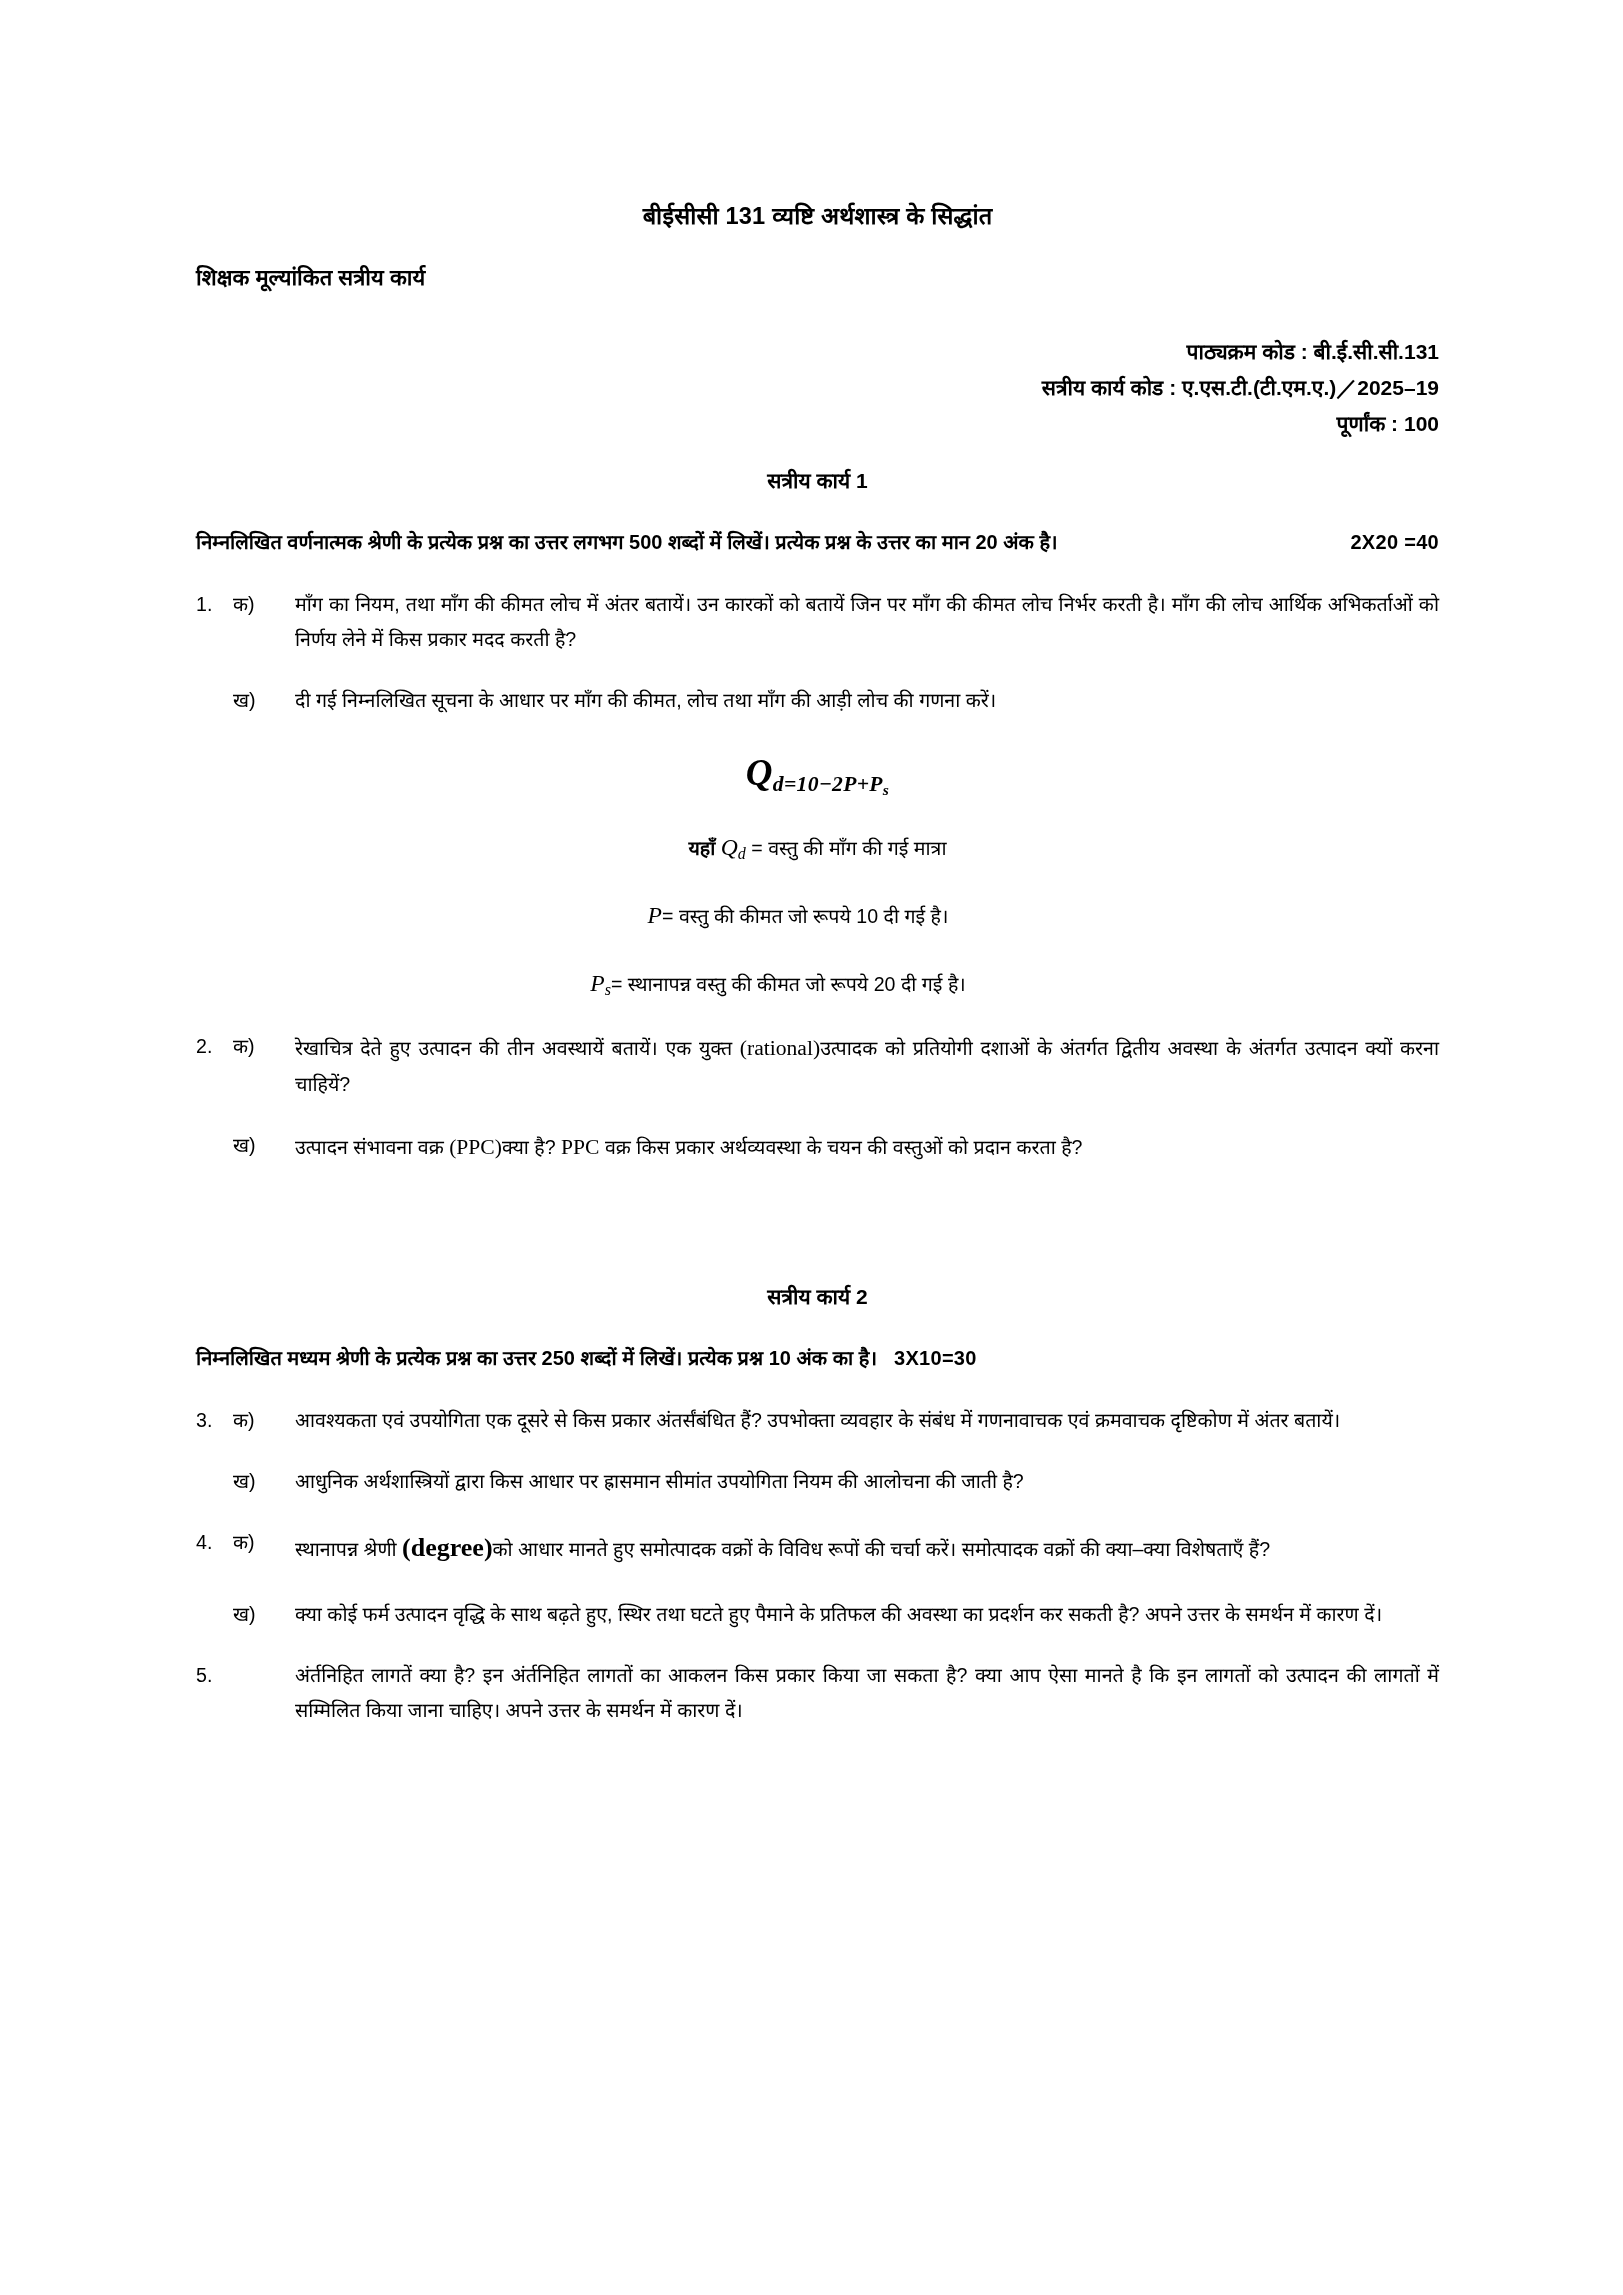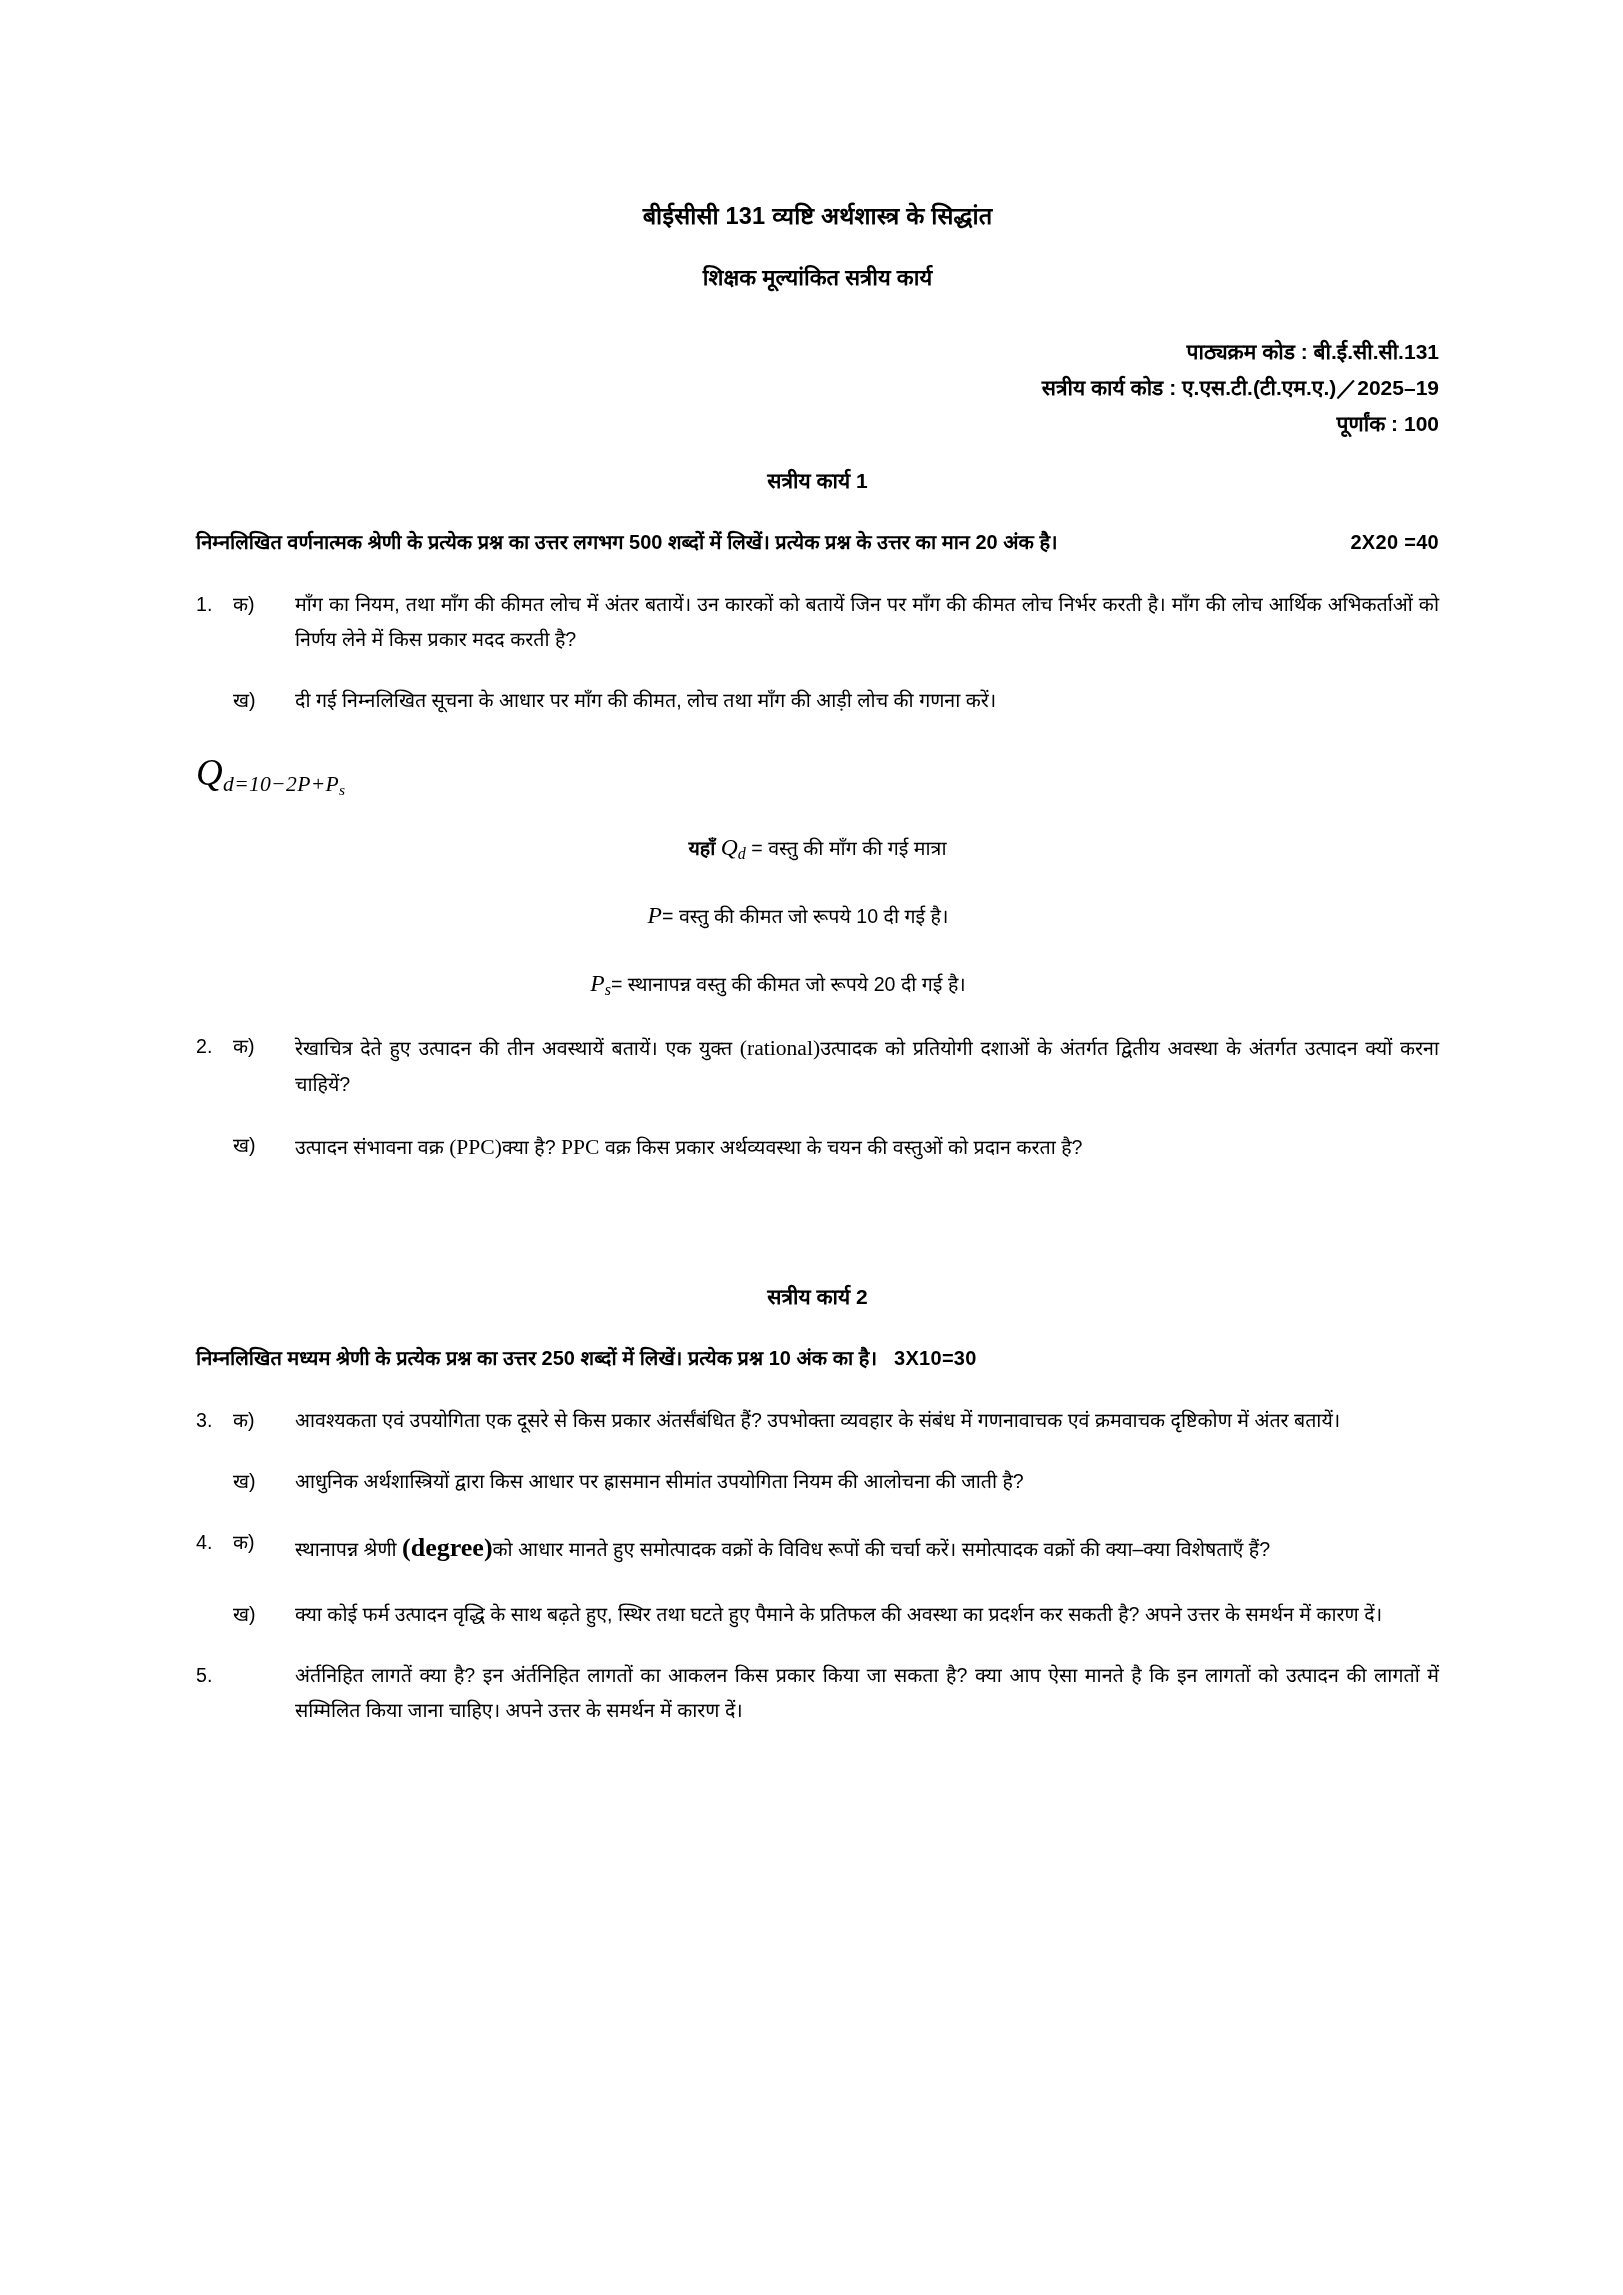--- a/index.html
+++ b/index.html
@@ -31,21 +31,21 @@
   
   .doc-title {
     text-align: center;
     font-size: 23.6px;
     font-weight: bold;
     letter-spacing: 0.2px;
     margin-top: 194px;
     line-height: 1.25;
   }
   .doc-subtitle {
-    text-align: center;
+    text-align: left;
     font-size: 22px;
     font-weight: bold;
     margin-top: 33px;
     line-height: 1.25;
   }
   .meta-block {
     margin-top: 42px;
     text-align: right;
     font-size: 21px;
     font-weight: bold;
@@ -123,24 +123,25 @@
     font-weight: bold;
     font-size: 26px;
   }
   .q-text .latin-plain {
     font-family: "Liberation Serif", "DejaVu Serif", serif;
     font-size: 21.6px;
   }
 
   
   .formula-main {
+    text-align: center;
     margin-top: 33px;
     font-family: "Liberation Serif", "DejaVu Serif", serif;
     font-size: 30px;
-    font-weight: normal;
+    font-weight: bold;
     font-style: italic;
     letter-spacing: 0.3px;
   }
   .formula-main .big { font-size: 37px; }
   .formula-main sub {
     font-size: 0.72em;
     vertical-align: -0.28em;
     font-style: italic;
   }
   .formula-line {

